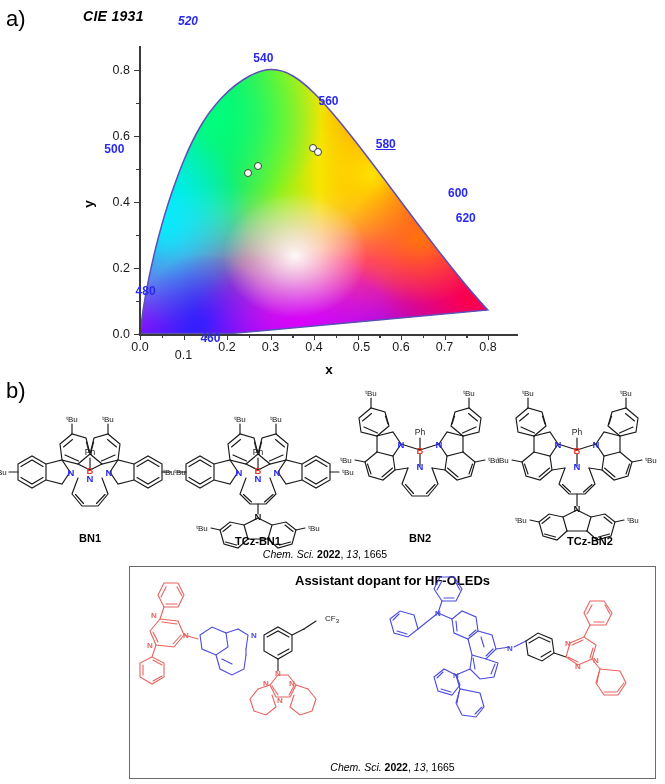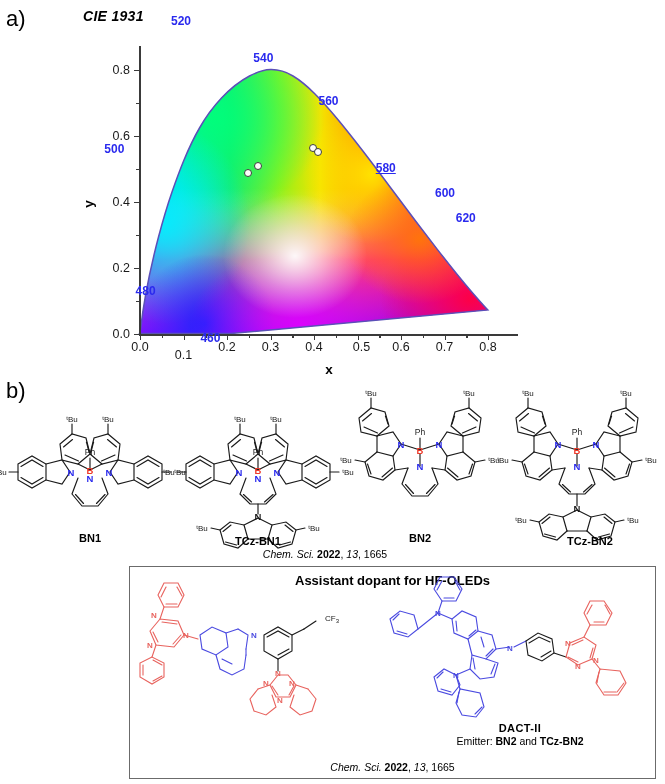--- a/index.html
+++ b/index.html
@@ -234,25 +234,25 @@
       <div class="ticklabel ticklabel-y" style="top: 46px;">0.8</div>
       <div class="tick tick-y minor" style="top: 277px;"></div>
       <div class="tick tick-y minor" style="top: 211px;"></div>
       <div class="tick tick-y minor" style="top: 145px;"></div>
       <div class="tick tick-y minor" style="top: 79px;"></div>
     </div>
   <div id="wl-holder">
       <div class="wl-label" style="left: 200.38px; top: 307.06px;">460</div>
       <div class="wl-label" style="left: 135.58px; top: 260.04px;">480</div>
       <div class="wl-label" style="left: 104.35px; top: 118.46px;">500</div>
-      <div class="wl-label" style="left: 171px; top: -10.41px;">520</div>
+      <div class="wl-label" style="left: 178px; top: -10.41px; font-style: italic;">520</div>
       <div class="wl-label" style="left: 253.355px; top: 27.25px;">540</div>
       <div class="wl-label" style="left: 318.515px; top: 70.15px;">560</div>
-      <div class="wl-label" style="left: 375.76px; top: 137px; text-decoration: underline;">580</div>
-      <div class="wl-label" style="left: 415px; top: 161.97px; padding-left: 20px;">600</div>
+      <div class="wl-label" style="left: 375.76px; top: 113px; text-decoration: underline;">580</div>
+      <div class="wl-label" style="left: 428px; top: 161.97px; padding-left: 20px;">600</div>
       <div class="wl-label" style="left: 455.71px; top: 187.09px;">620</div>
     </div>
   <div id="pt-holder">
       <div class="datapoint" style="left: 248.315px; top: 149.29px;"></div>
       <div class="datapoint" style="left: 257.885px; top: 142.36px;"></div>
       <div class="datapoint" style="left: 312.695px; top: 123.55px;"></div>
       <div class="datapoint" style="left: 318.35px; top: 127.84px;"></div>
     </div>
 
   <div id="xlabel">x</div>
@@ -655,21 +655,17 @@
     <text x="58" y="93" fill="#4a4ae0">N</text>
     <text x="112" y="66" fill="#4a4ae0">N</text>
     <text x="170" y="61" fill="#e8635e">N</text>
     <text x="198" y="78" fill="#e8635e">N</text>
     <text x="180" y="84" fill="#e8635e">N</text>
    </g>
   </svg>
   </div>
 
 
-  <div class="dopant-label" style="left:390px;top:155px;">
-    <div class="nm">DACT-II</div>
-    <div class="em"><span>Emitter: </span><b>BN2</b><span> and </span><b>TCz-BN2</b></div>
-  </div>
 
   <div id="box-cite">
     <i>Chem. Sci.</i><span> </span><b>2022</b><span>, </span><i>13</i><span>, </span><span>1665</span>
   </div>
 </div>
 
 </body></html>

